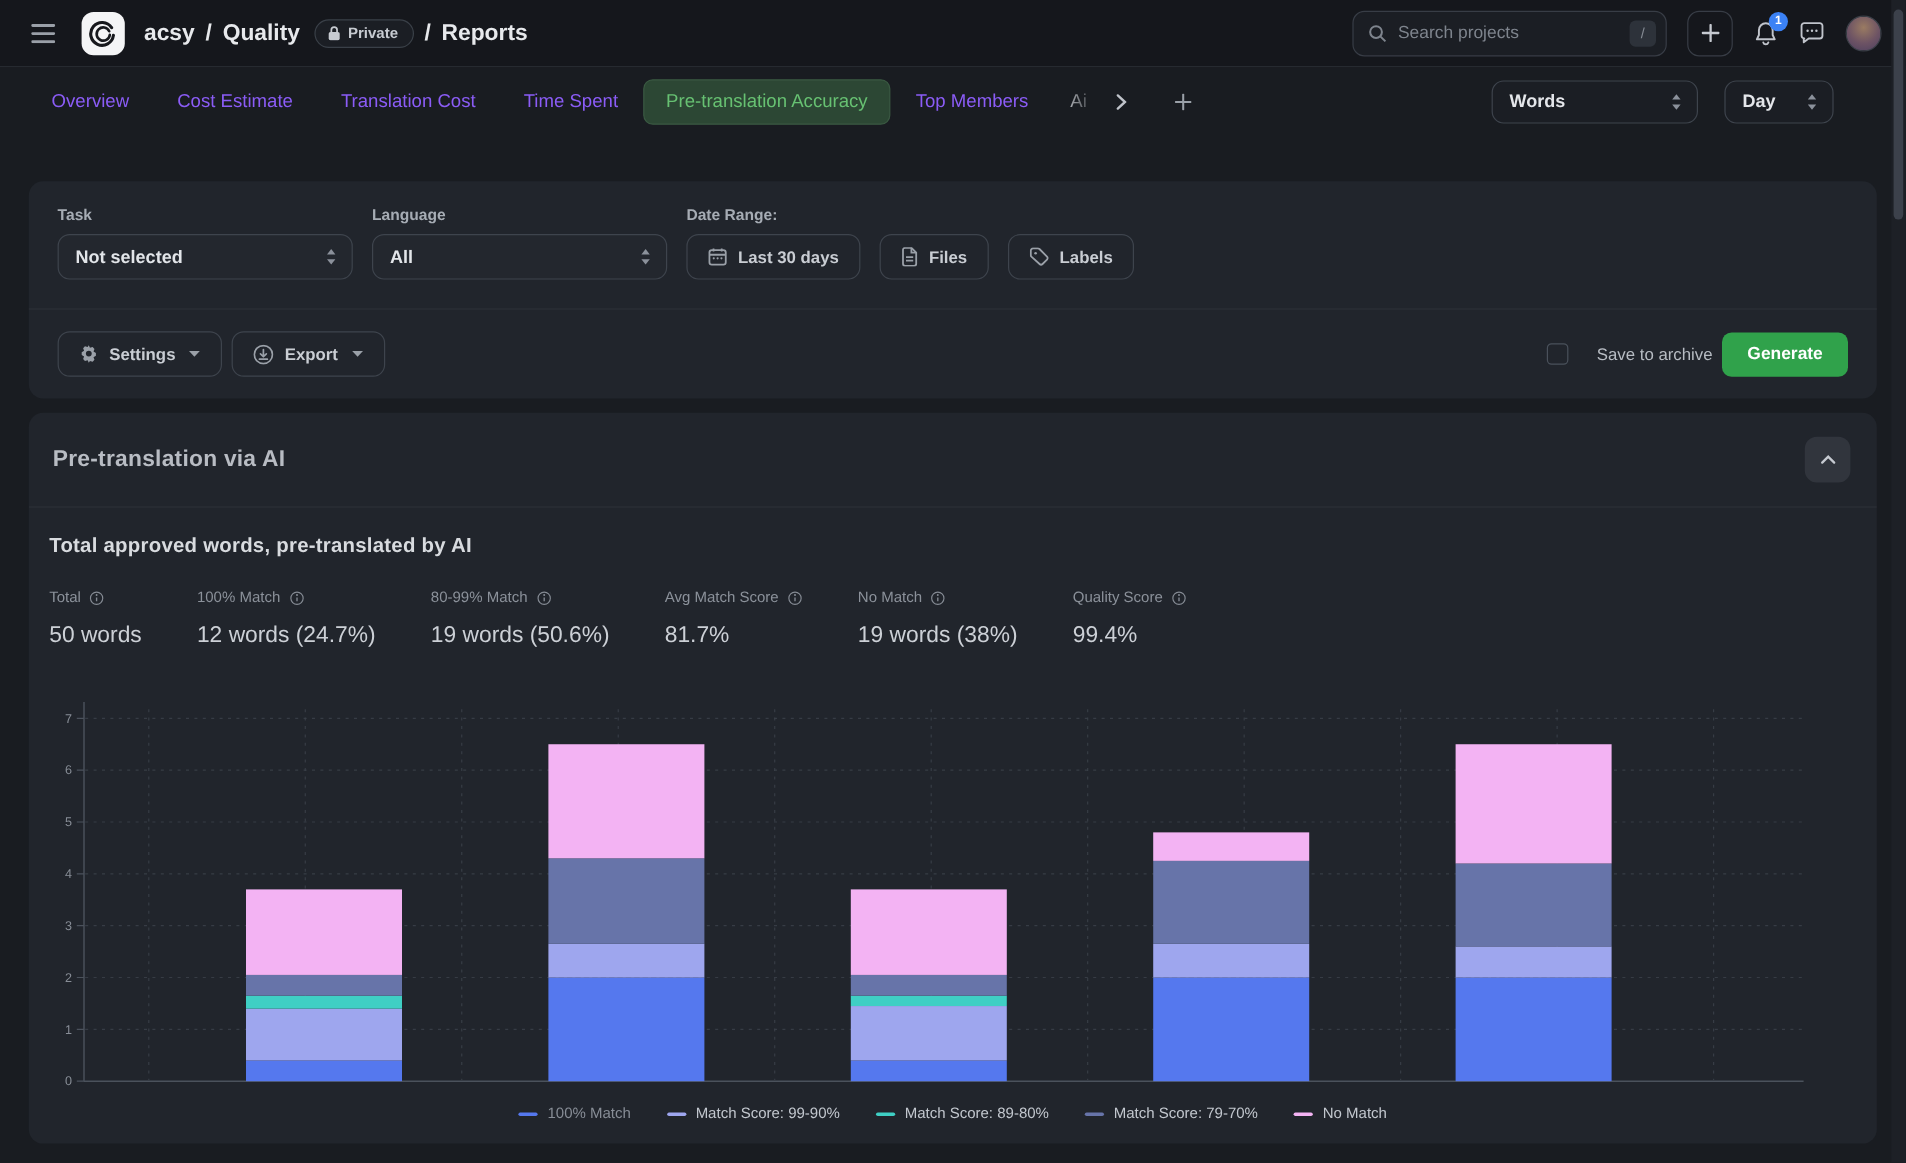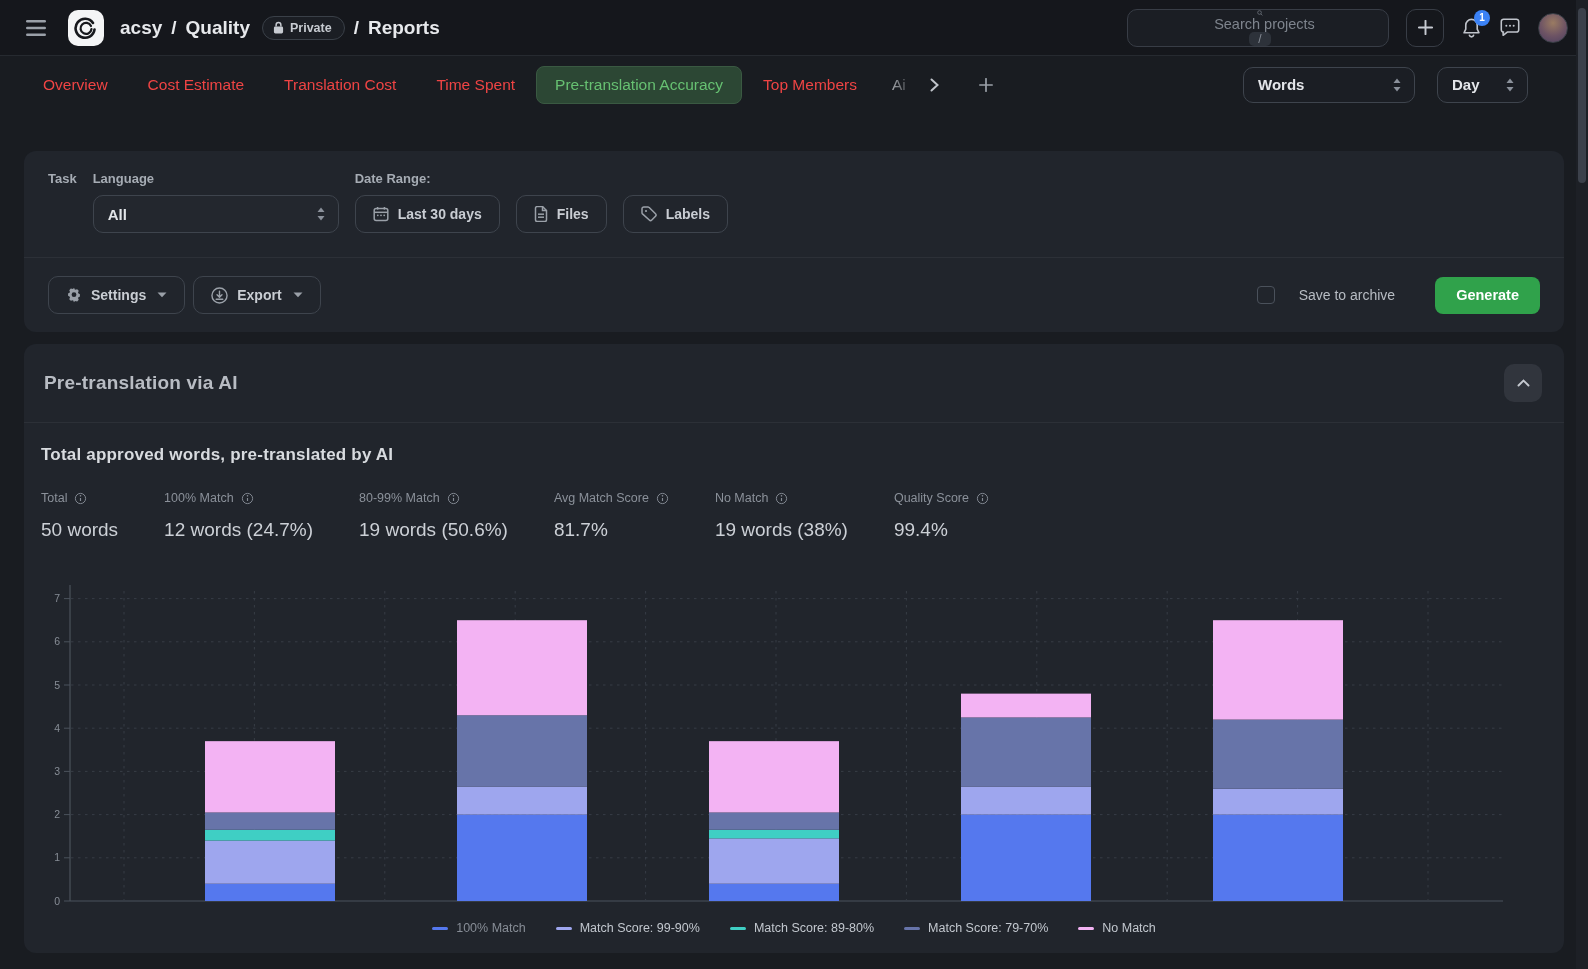--- a/index.html
+++ b/index.html
@@ -22,21 +22,21 @@
   .breadcrumb { display:flex; align-items:center; margin-left:16px; font-size:19px; font-weight:700; }
   .breadcrumb .sep { margin:0 9px; color:#e7e9ec; }
   .private-pill {
     display:inline-flex; align-items:center; gap:6px; margin-left:12px;
     border:1px solid #3a4048; border-radius:999px; padding:4px 12px 4px 10px;
     font-size:12.5px; font-weight:600; color:#c7cbd1; background:#1b1e24;
   }
   .topbar-right { margin-left:auto; display:flex; align-items:center; gap:17px; }
   .search {
     width:262px; height:38px; background:#1b1e24; border:1px solid #383d46;
-    border-radius:10px; display:flex; align-items:center; padding:0 8px 0 12px; cursor:text;flex-direction:column;
+    border-radius:10px; display:flex; align-items:center; padding:0 8px 0 12px; cursor:text;
   }
   .search .placeholder { color:#7e848d; font-size:14.5px; margin-left:9px; flex:1; }
   .kbd {
     width:22px; height:22px; background:#2d323a; border-radius:5px; color:#868c95;
     font-size:12px; display:flex; align-items:center; justify-content:center;
   }
   .boxed-btn {
     width:38px; height:38px; background:none; border:1px solid #383d46; border-radius:10px;
     color:#c6cad1; display:flex; align-items:center; justify-content:center; cursor:pointer;
   }
@@ -49,21 +49,21 @@
   .chat-wrap { display:flex; cursor:pointer; }
   .avatar {
     width:30px; height:30px; border-radius:50%; cursor:pointer;
     background:radial-gradient(circle at 50% 32%, #9a7b62 0%, #6d5364 55%, #4d4060 100%);
     border:1px solid #3a3f47;
   }
   
   .tabbar { height:57px; display:flex; align-items:center; padding:0 60px 0 24px; }
   #tabs-list { display:flex; align-items:center; gap:2px; }
   .tab {
-    padding:9px 18px; font-size:15.5px; color:#ef4444; cursor:pointer; border-radius:8px;
+    padding:9px 18px; font-size:15.5px; color:#8b5cf6; cursor:pointer; border-radius:8px;
     white-space:nowrap; border:1px solid transparent;
   }
   .tab.active { background:#2c4734; color:#67c172; border-color:#3a5942; }
   .overflow-tab { position:relative; padding:9px 2px 9px 16px; font-size:15.5px; color:#cdd0d5; cursor:pointer; overflow:hidden; width:46px; }
   .overflow-tab .fade { position:absolute; inset:0; background:linear-gradient(90deg, rgba(25,28,33,0) 20%, #191c21 85%); }
   .chev-btn, .addtab-btn { background:none; border:none; color:#c0c4cb; cursor:pointer; display:flex; padding:8px; }
   .addtab-btn { margin-left:24px; }
   .select {
     height:36px; border:1px solid #3e444d; border-radius:10px; background:#1b1e24;
     display:flex; align-items:center; justify-content:space-between; padding:0 12px 0 14px;
@@ -86,21 +86,21 @@
     height:38px; border:1px solid #3e444d; border-radius:10px; background:none;
     color:#c9cdd3; font-size:14px; font-weight:600; font-family:inherit;
     display:flex; align-items:center; gap:9px; padding:0 17px; cursor:pointer;
   }
   .filter-bottom { border-top:1px solid #2c3037; padding:18px 24px; display:flex; align-items:center; }
   .pill-btn .caret { margin-left:2px; }
   .archive-group { margin-left:auto; display:flex; align-items:center; gap:24px; }
   .checkbox { width:18px; height:18px; border:1.5px solid #4a515b; border-radius:4px; cursor:pointer; }
   .archive-label { font-size:14px; color:#b7bcc3; }
   .generate-btn {
-    margin-left:40px; height:37px; padding:0 21px; background:#30a24b; border:none;
+    margin-left:8px; height:37px; padding:0 21px; background:#30a24b; border:none;
     border-radius:8px; color:#fff; font-size:14.5px; font-weight:700; font-family:inherit; cursor:pointer;
   }
   
   .report-card { margin:12px 24px 0; background:#21252c; border-radius:12px; height:609px; overflow:hidden; }
   .report-header { display:flex; align-items:center; justify-content:space-between; padding:20px 22px 20px 20px; }
   .report-title { font-size:19px; font-weight:700; color:#b8bcc3; letter-spacing:.2px; }
   .collapse-btn {
     width:38px; height:38px; background:#31353d; border:none; border-radius:10px;
     color:#c6cad1; display:flex; align-items:center; justify-content:center; cursor:pointer;
   }
@@ -227,20 +227,27 @@
         <path d="M5 0.5 8.5 5h-7z"></path>
         <path d="M5 13.5 1.5 9h7z"></path>
       </svg>
   </div>
 </nav>
 
 <section class="filter-card">
   <div class="filter-top">
     <div class="field">
       <span class="field-label">Task</span>
+      <div class="fselect">
+        <span>Not selected</span>
+        <svg width="10" height="14" viewBox="0 0 10 14" fill="#8b919b">
+            <path d="M5 0.5 8.5 5h-7z"></path>
+            <path d="M5 13.5 1.5 9h7z"></path>
+          </svg>
+      </div>
     </div>
     <div class="field">
       <span class="field-label">Language</span>
       <div class="fselect">
         <span>All</span>
         <svg width="10" height="14" viewBox="0 0 10 14" fill="#8b919b">
             <path d="M5 0.5 8.5 5h-7z"></path>
             <path d="M5 13.5 1.5 9h7z"></path>
           </svg>
       </div>

